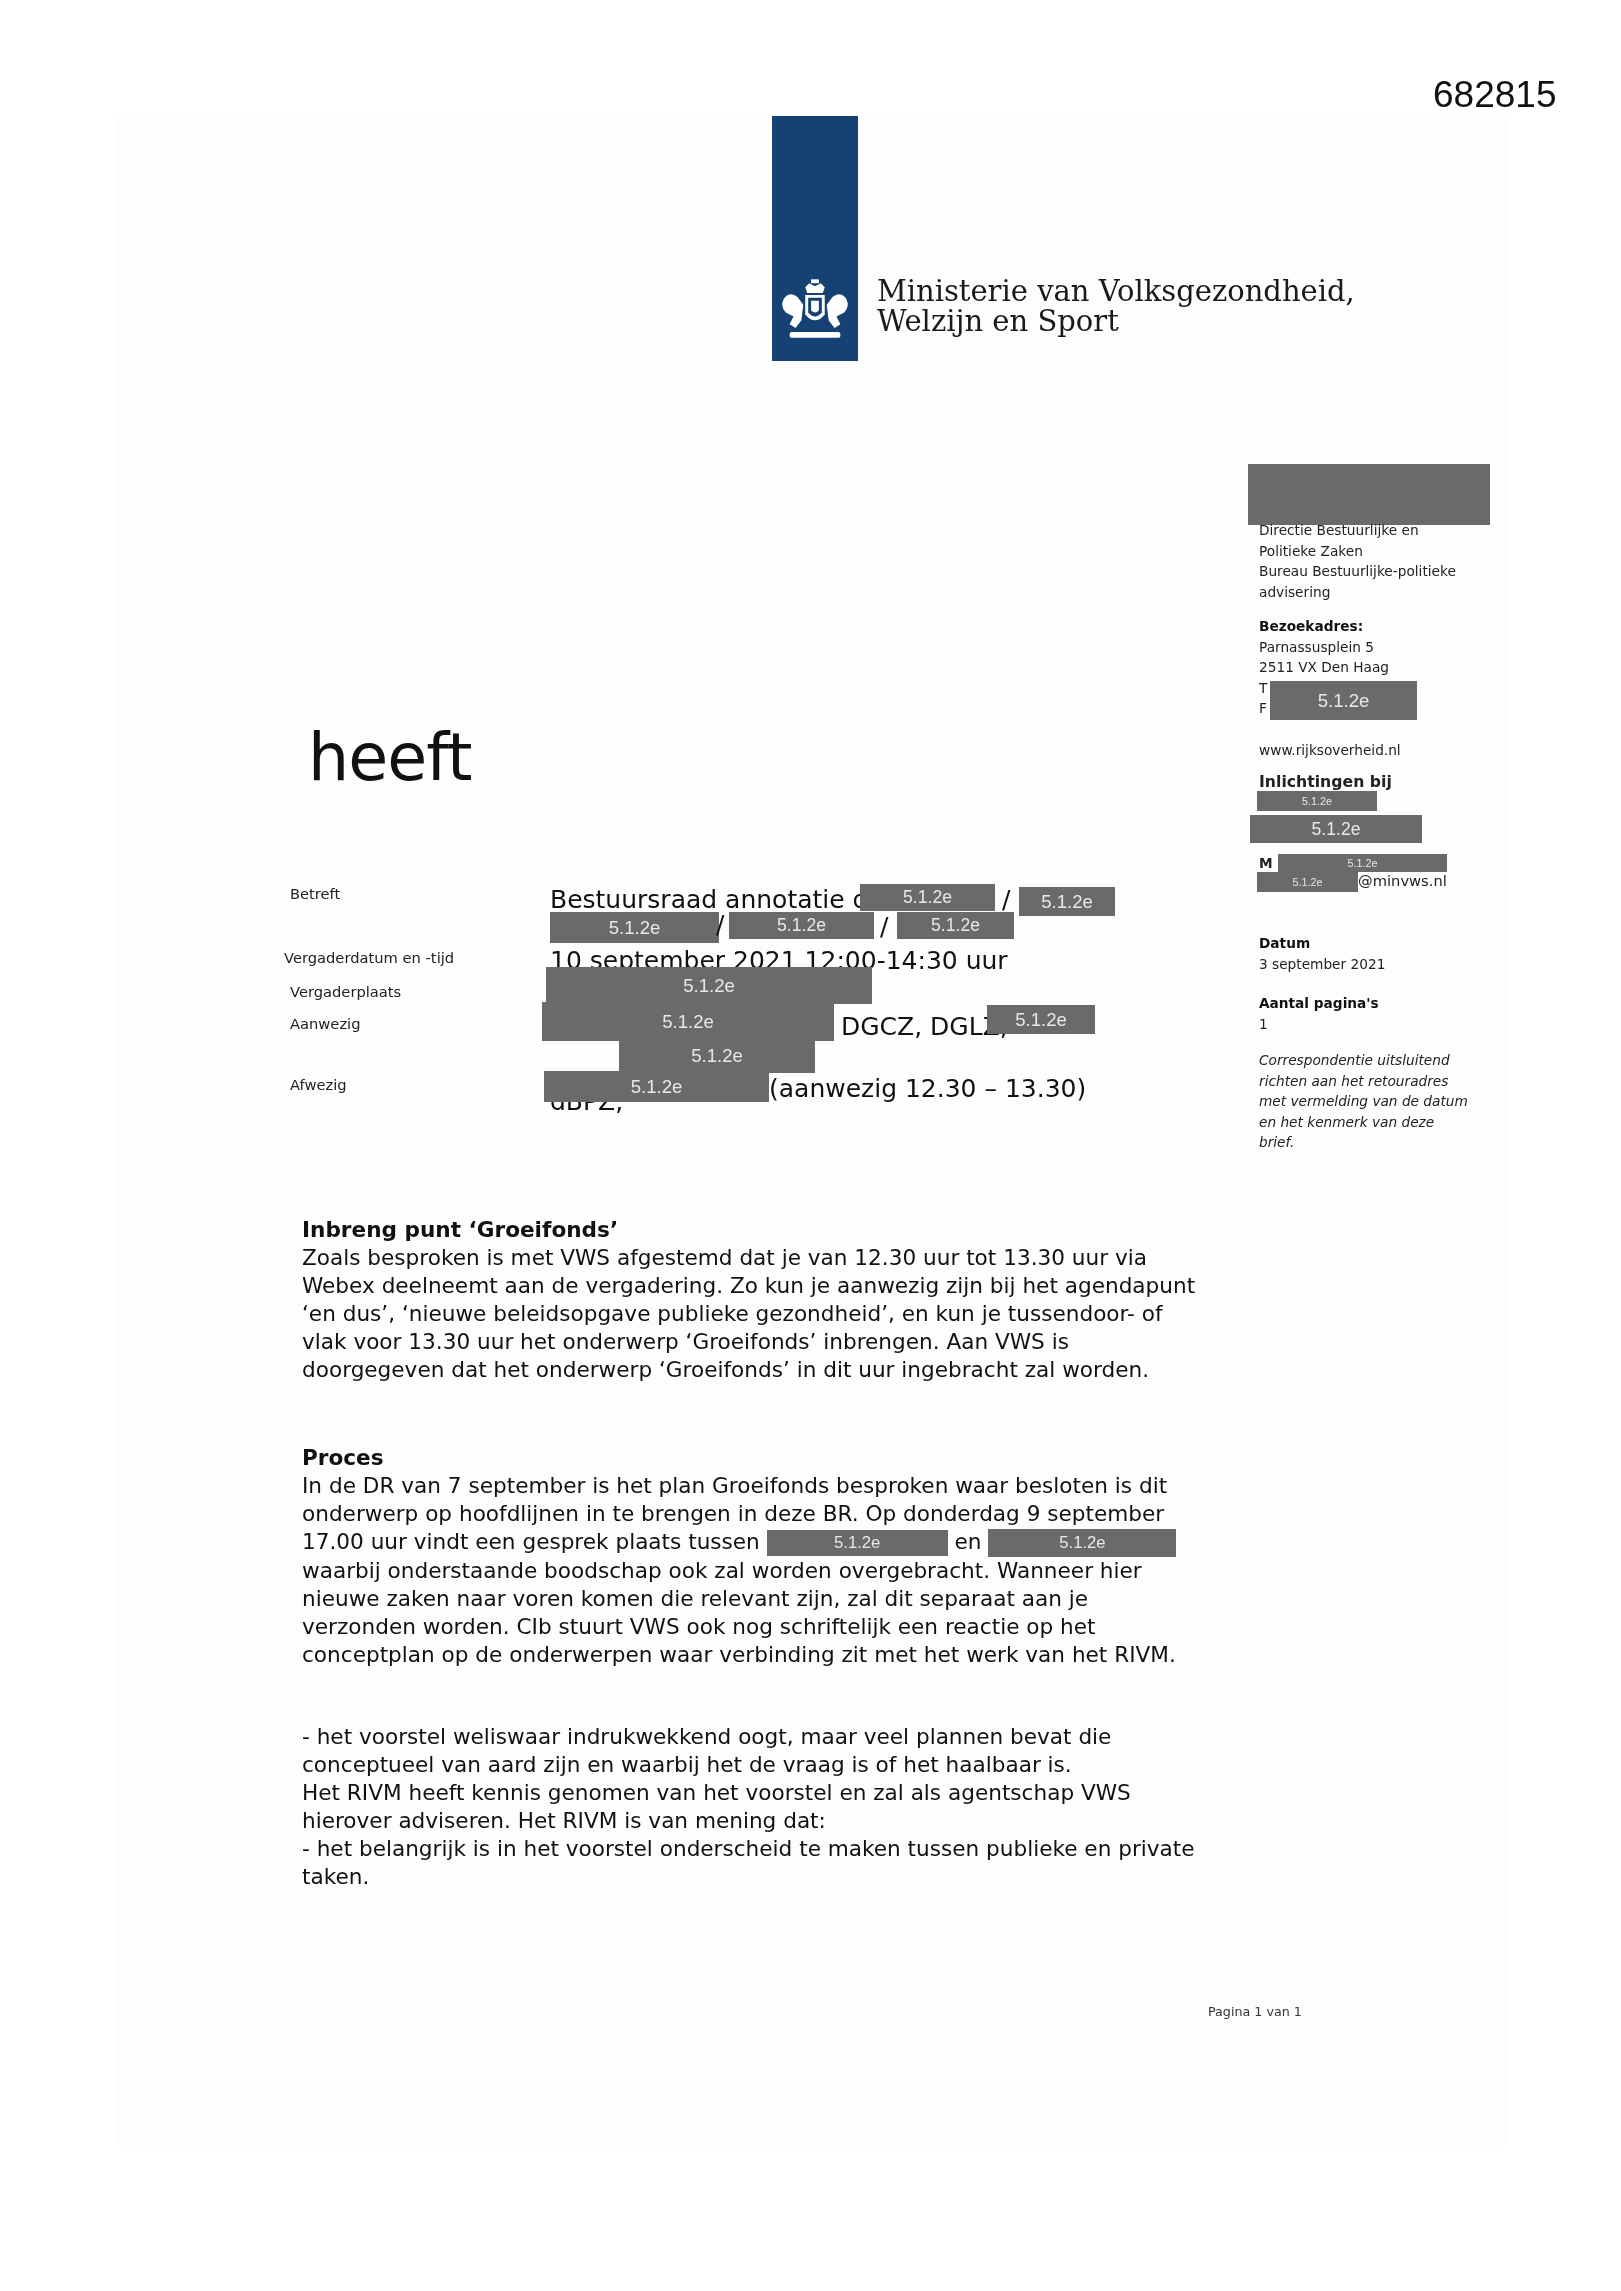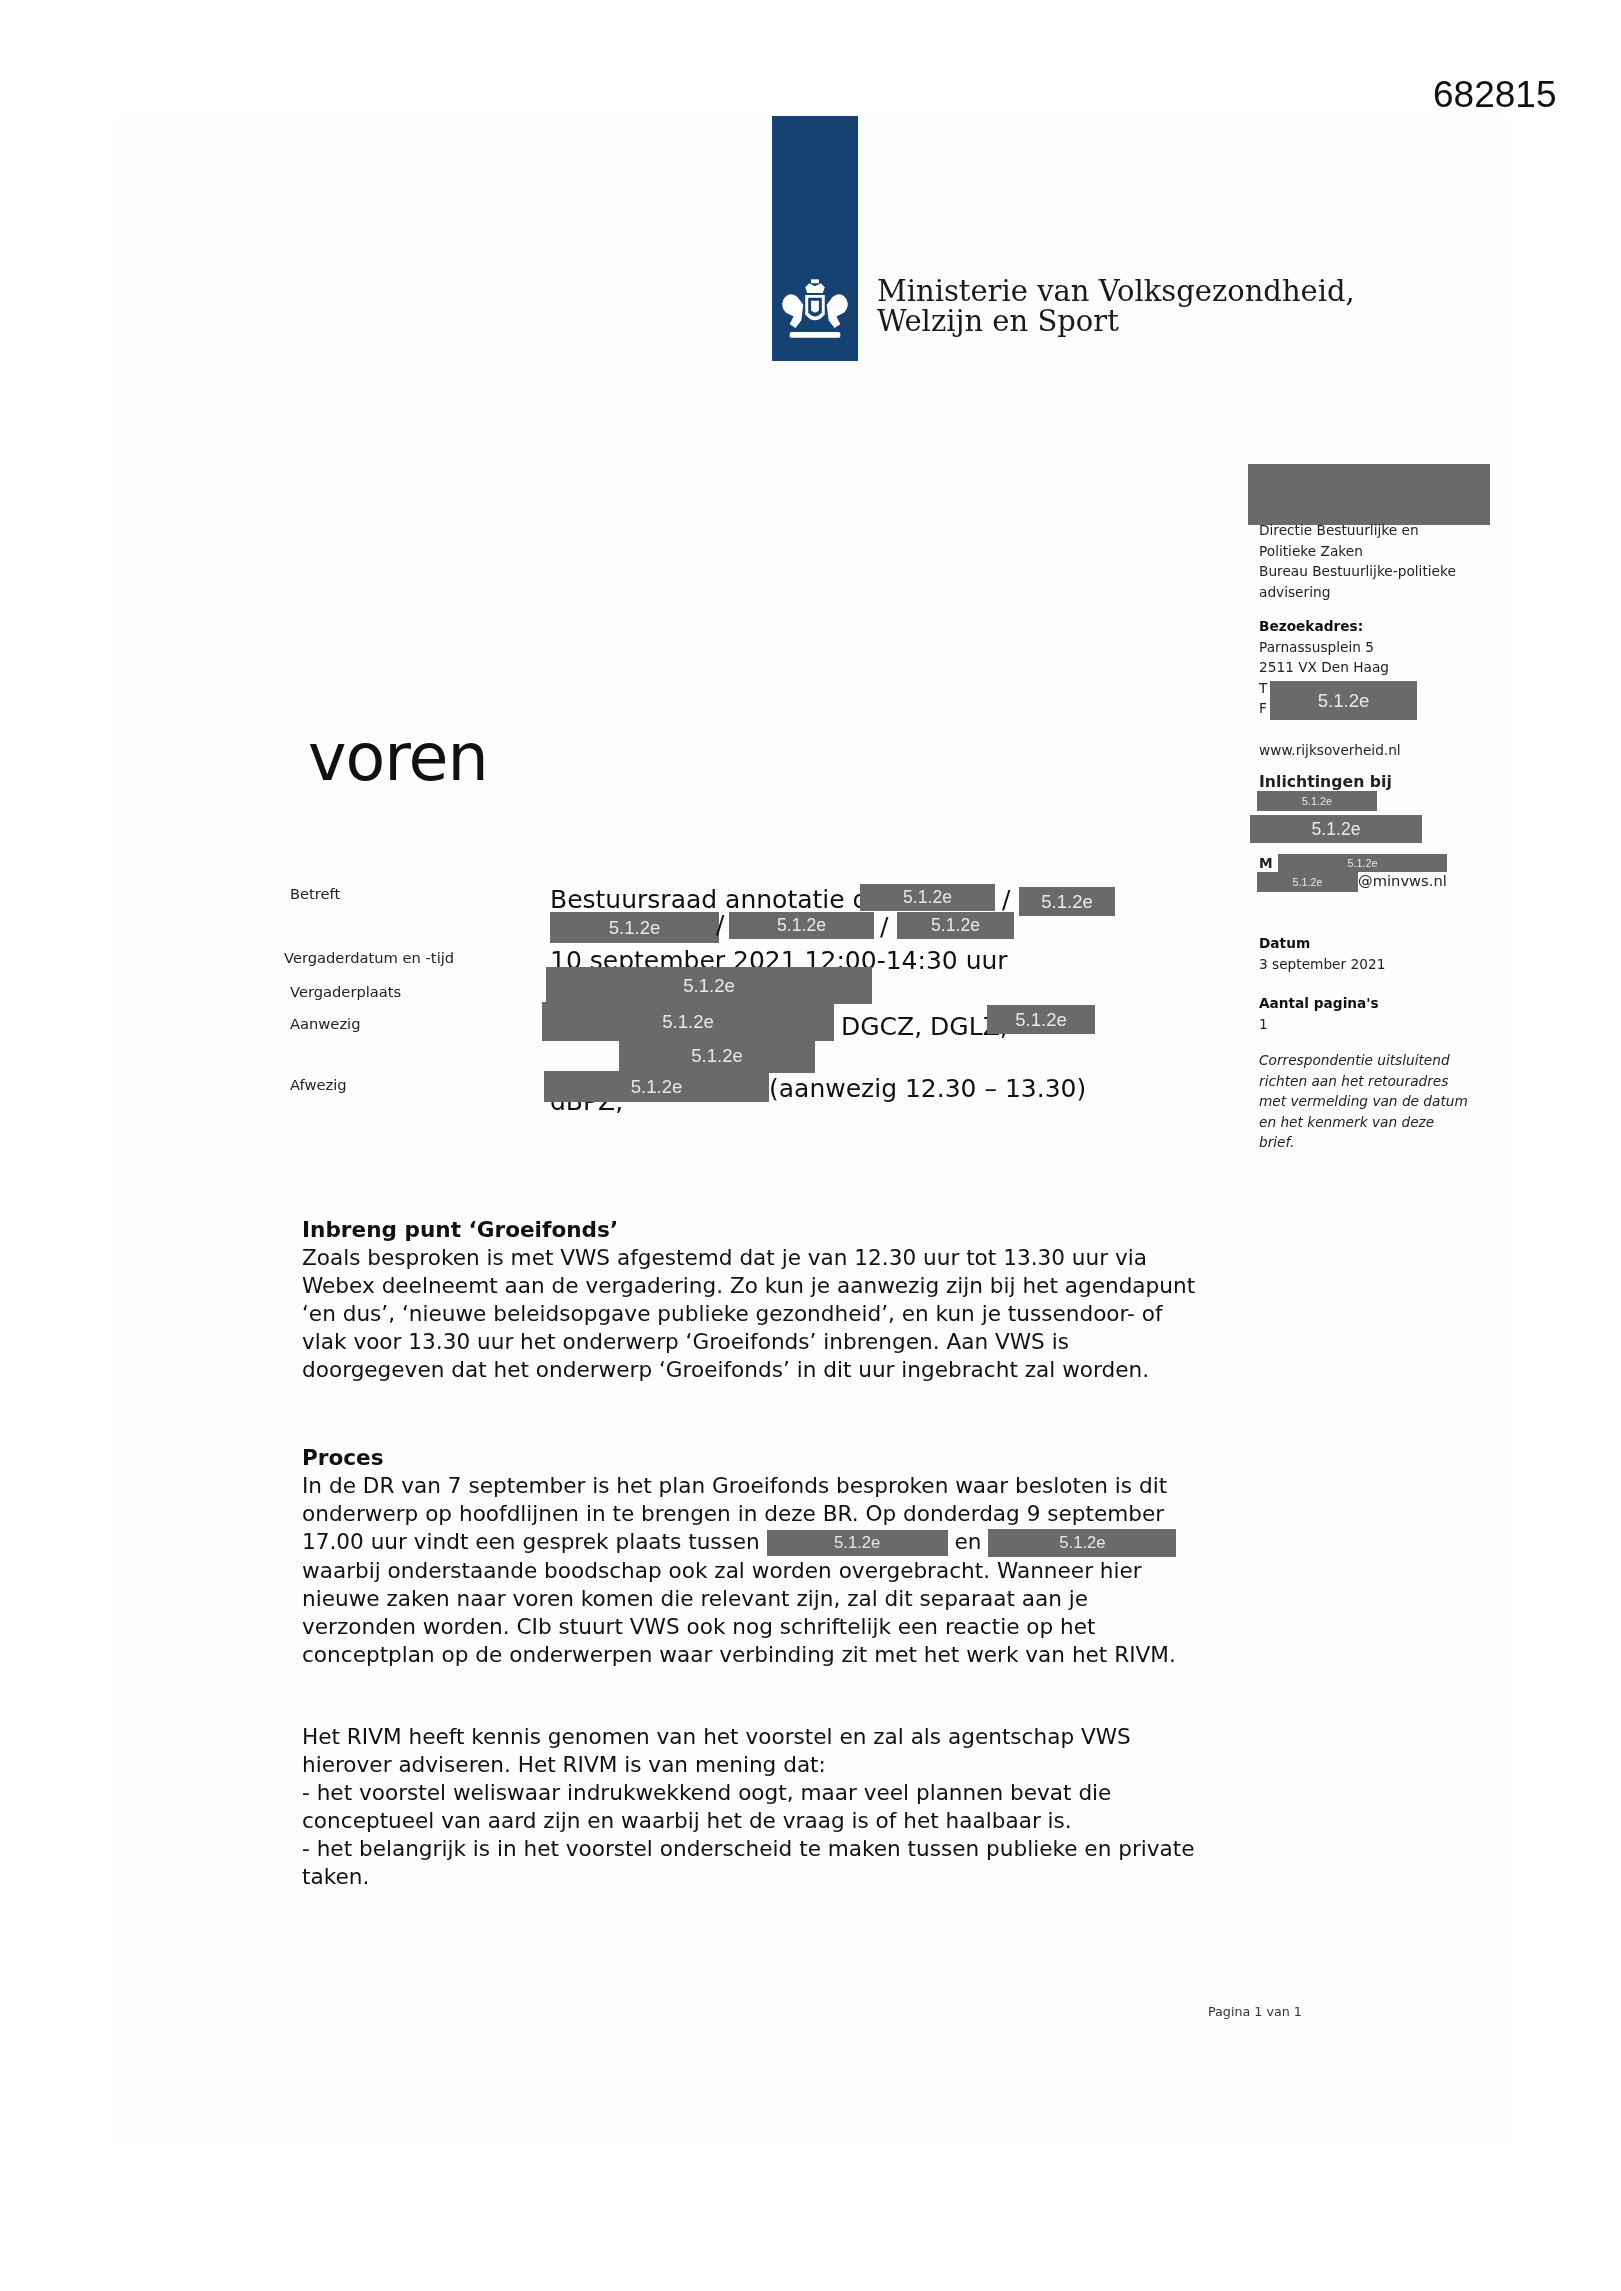--- a/index.html
+++ b/index.html
@@ -83,21 +83,21 @@
   <div>1</div>
 </div>
 <div class="abs side" style="left:1259px;top:1050px;font-style:italic;">
   <div>Correspondentie uitsluitend</div>
   <div>richten aan het retouradres</div>
   <div>met vermelding van de datum</div>
   <div>en het kenmerk van deze</div>
   <div>brief.</div>
 </div>
 
-<div class="abs agenda-title">voren</div>
+<div class="abs agenda-title">heeft</div>
 
 <div class="abs lbl" style="left:290px;top:885px;">Betreft</div>
 <div class="abs val" style="left:550px;top:885px;">Bestuursraad annotatie door</div>
 <div class="redact" style="left:860px;top:884px;width:135px;height:27.4px;font-size:17.6px;">5.1.2e</div>
 <div class="abs val" style="left:1002px;top:885px;">/</div>
 <div class="redact" style="left:1019px;top:887px;width:96px;height:29px;font-size:18.6px;">5.1.2e</div>
 <div class="redact" style="left:550px;top:912px;width:169px;height:31px;font-size:18.6px;">5.1.2e</div>
 <div class="abs val" style="left:716px;top:910px;">/</div>
 <div class="redact" style="left:729px;top:912px;width:145px;height:27.4px;font-size:17.6px;">5.1.2e</div>
 <div class="abs val" style="left:880px;top:912px;">/</div>
@@ -128,19 +128,19 @@
 <div class="abs body" style="top:1444px;">
   <h3>Proces</h3>
   <p><span>In de DR van 7 september is het plan Groeifonds besproken waar besloten is dit onderwerp op hoofdlijnen in te brengen in deze BR. Op donderdag 9 september 17.00 uur vindt een gesprek plaats tussen</span>
     <span class="inline-red" style="width:181px;height:25.5px;font-size:16.7px;line-height:25.5px;">5.1.2e</span>
     <span>en</span>
     <span class="inline-red" style="width:188px;height:27.4px;font-size:16.7px;line-height:27.4px;">5.1.2e</span>
     <span>waarbij onderstaande boodschap ook zal worden overgebracht. Wanneer hier nieuwe zaken naar voren komen die relevant zijn, zal dit separaat aan je verzonden worden. CIb stuurt VWS ook nog schriftelijk een reactie op het conceptplan op de onderwerpen waar verbinding zit met het werk van het RIVM.</span></p>
 </div>
 
 <div class="abs body" style="top:1723px;">
+  <p>- het voorstel weliswaar indrukwekkend oogt, maar veel plannen bevat die conceptueel van aard zijn en waarbij het de vraag is of het haalbaar is.</p>
   <p>Het RIVM heeft kennis genomen van het voorstel en zal als agentschap VWS hierover adviseren. Het RIVM is van mening dat:</p>
-  <p>- het voorstel weliswaar indrukwekkend oogt, maar veel plannen bevat die conceptueel van aard zijn en waarbij het de vraag is of het haalbaar is.</p>
   <p>- het belangrijk is in het voorstel onderscheid te maken tussen publieke en private taken.</p>
 </div>
 
 <div class="abs footer">Pagina 1 van 1</div>
 
 
 </body></html>

